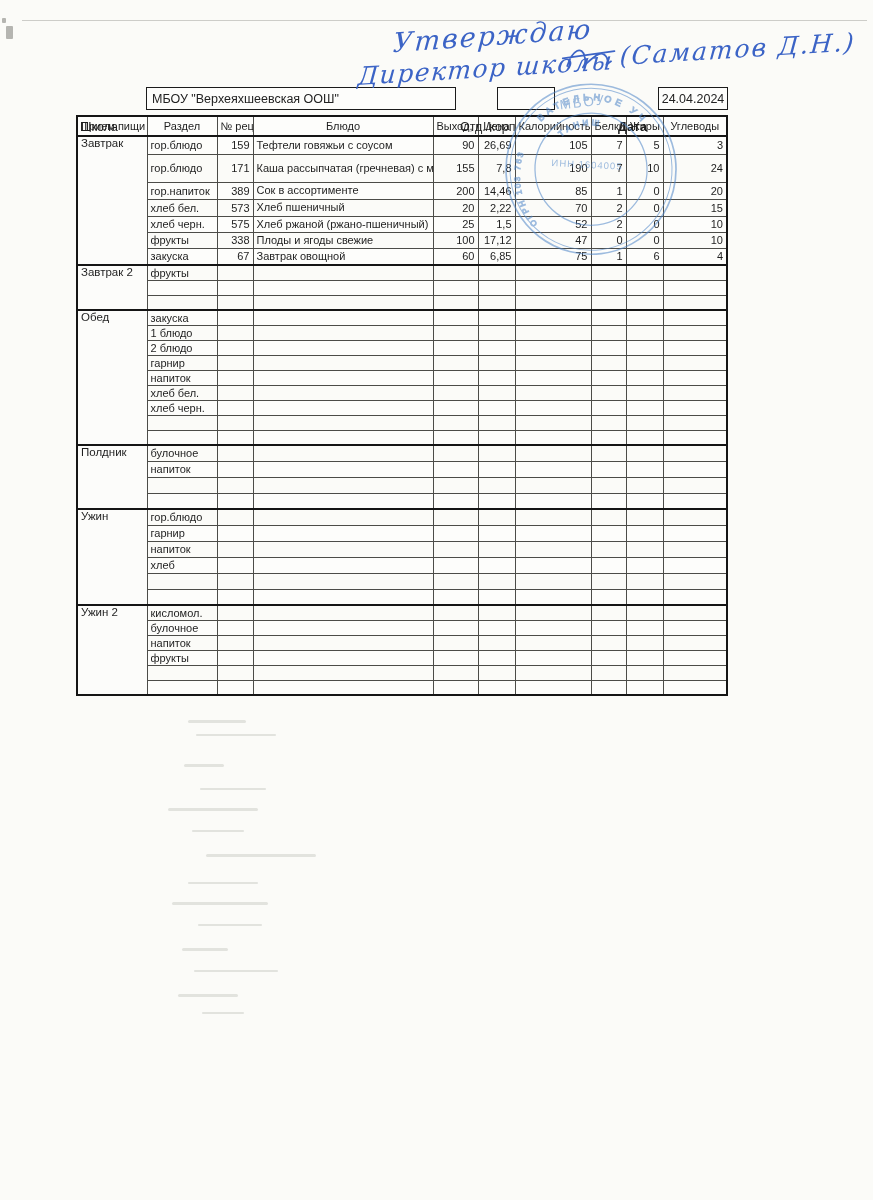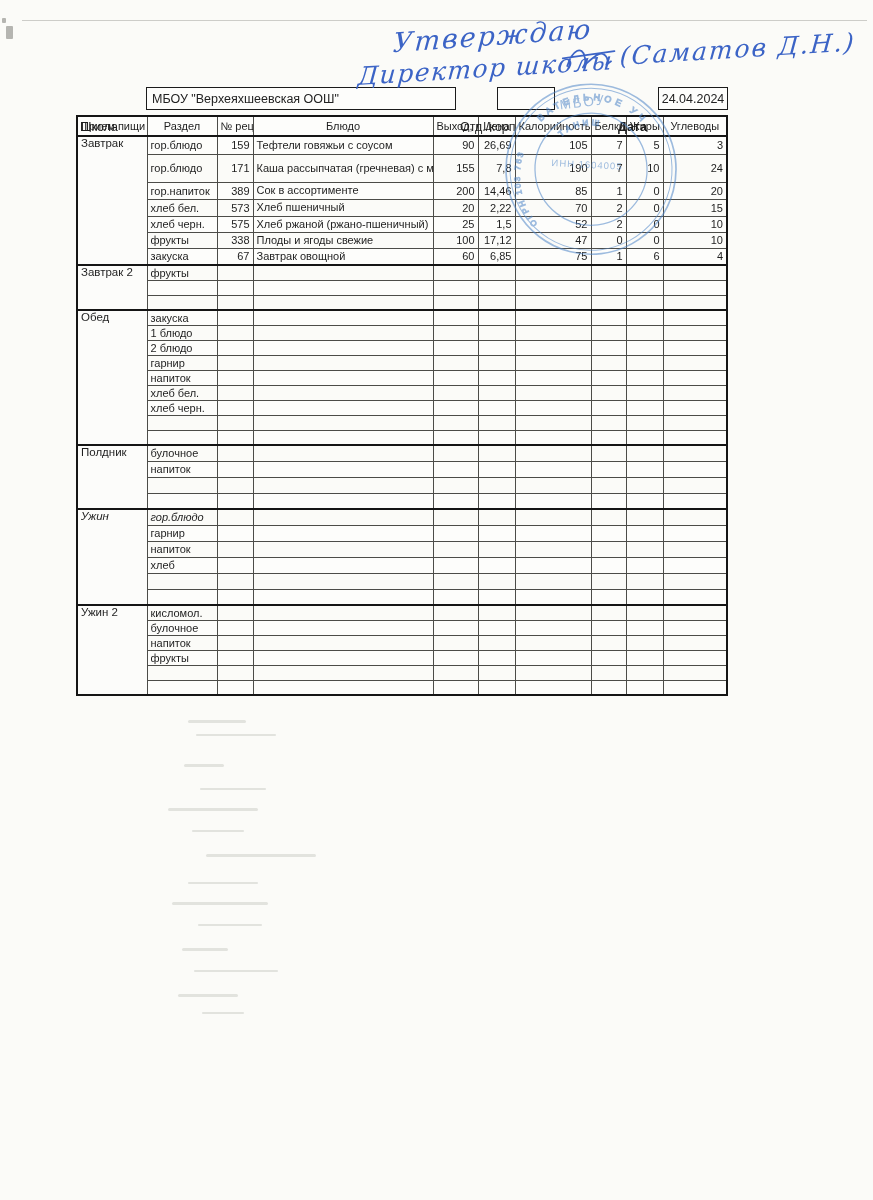--- a/index.html
+++ b/index.html
@@ -364,21 +364,21 @@
           <td class="c-razdel"></td>
           <td class="c-num"></td>
           <td class="c-dish"></td>
           <td class="c-out"></td>
           <td class="c-price"></td>
           <td class="c-kcal"></td>
           <td class="c-prot"></td>
           <td class="c-fat"></td>
           <td class="c-carb"></td>
         </tr>
-        <tr class="sec-start" style="height: 16px; font-style: italic;">
+        <tr class="sec-start" style="height: 16px;">
           <td rowspan="6" class="c-meal">Ужин</td>
           <td class="c-razdel">гор.блюдо</td>
           <td class="c-num"></td>
           <td class="c-dish"></td>
           <td class="c-out"></td>
           <td class="c-price"></td>
           <td class="c-kcal"></td>
           <td class="c-prot"></td>
           <td class="c-fat"></td>
           <td class="c-carb"></td>

